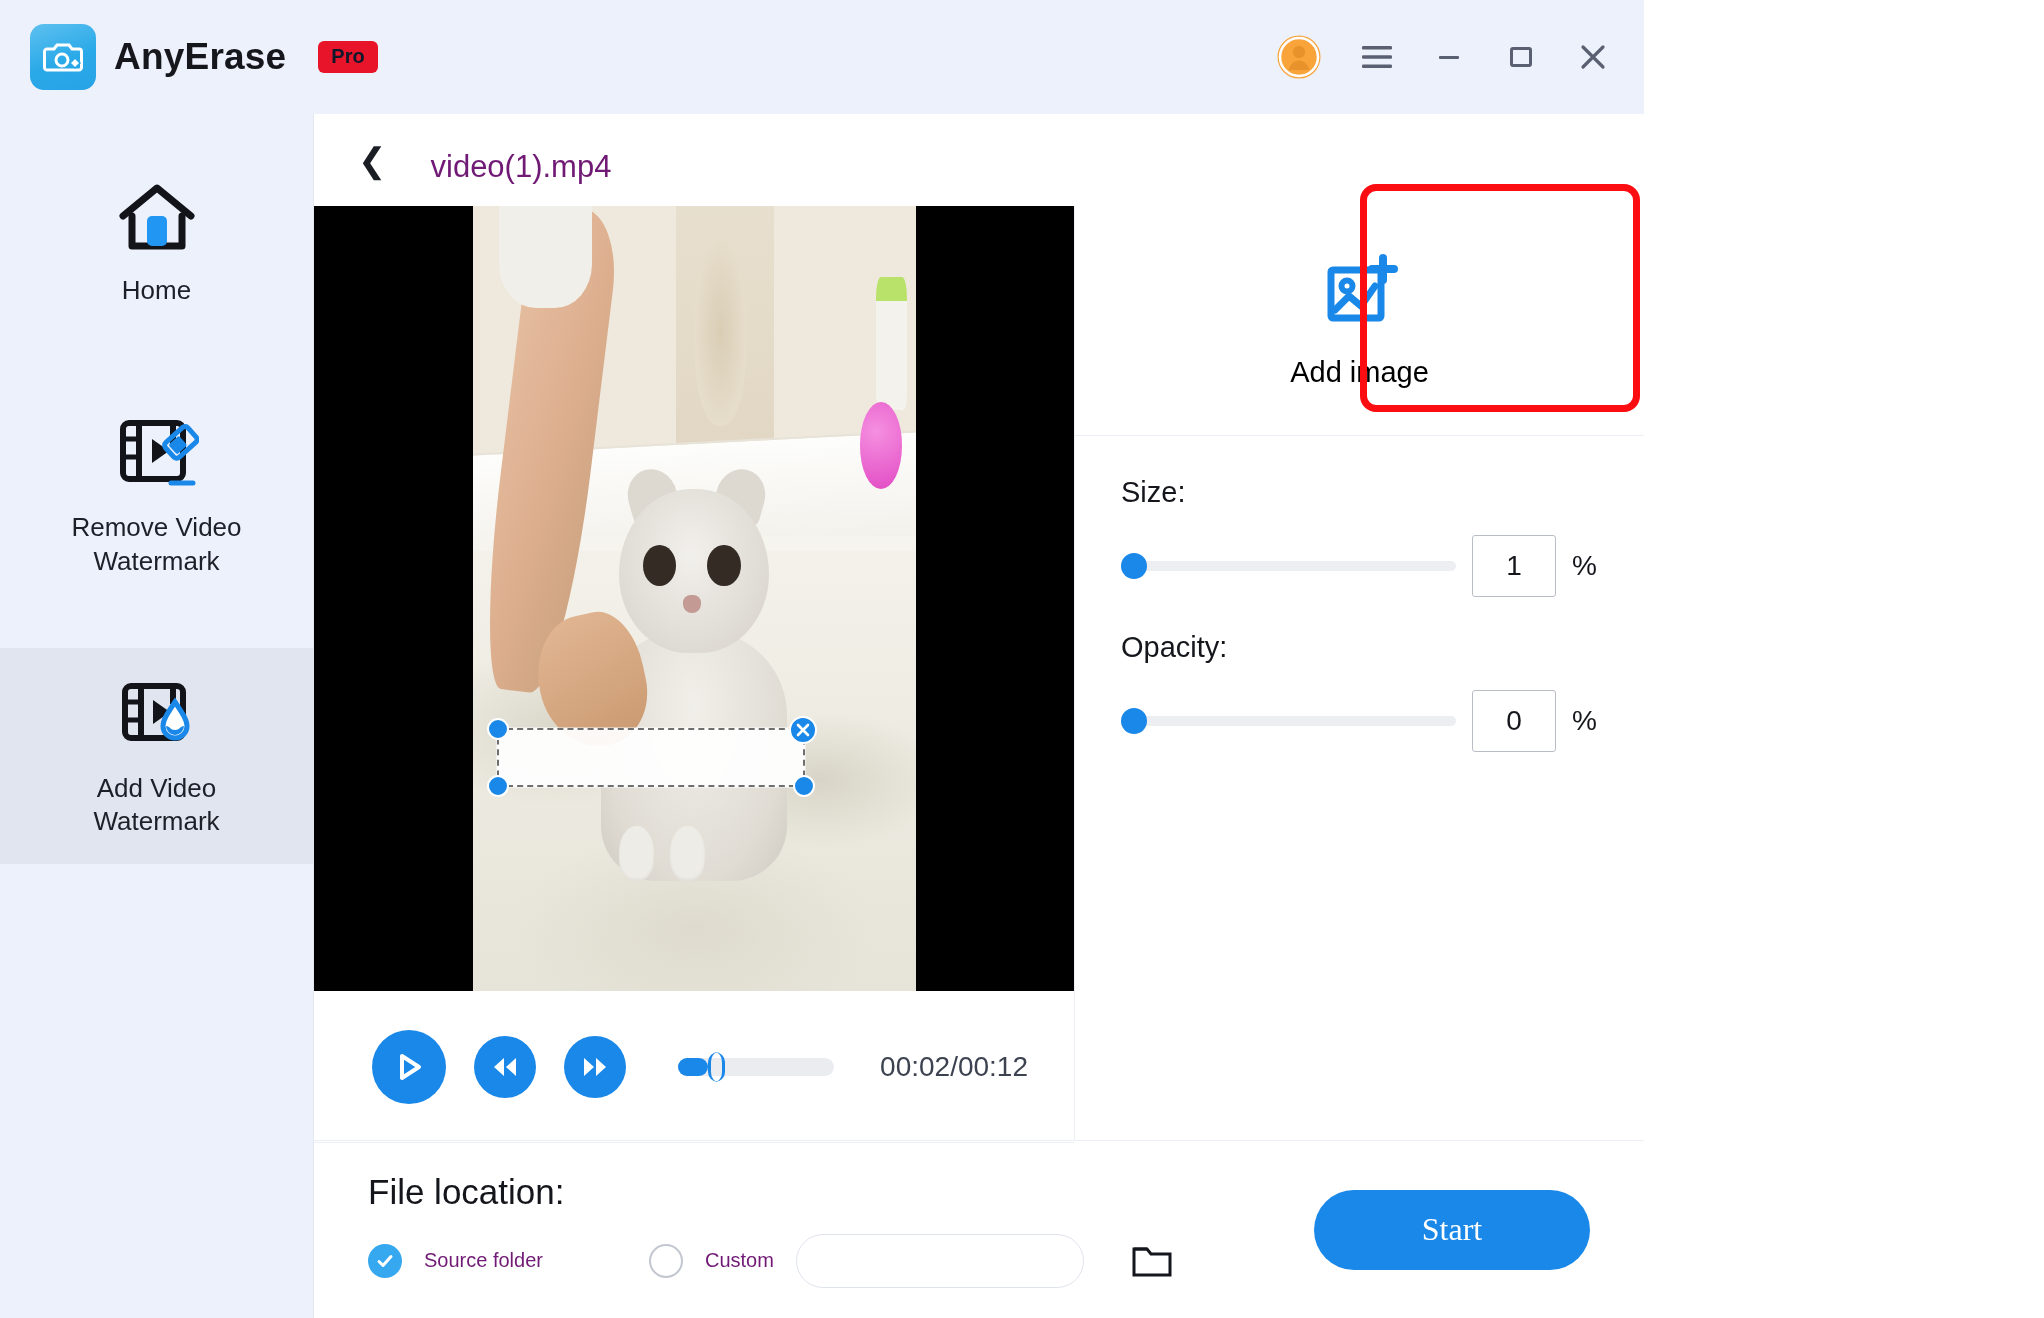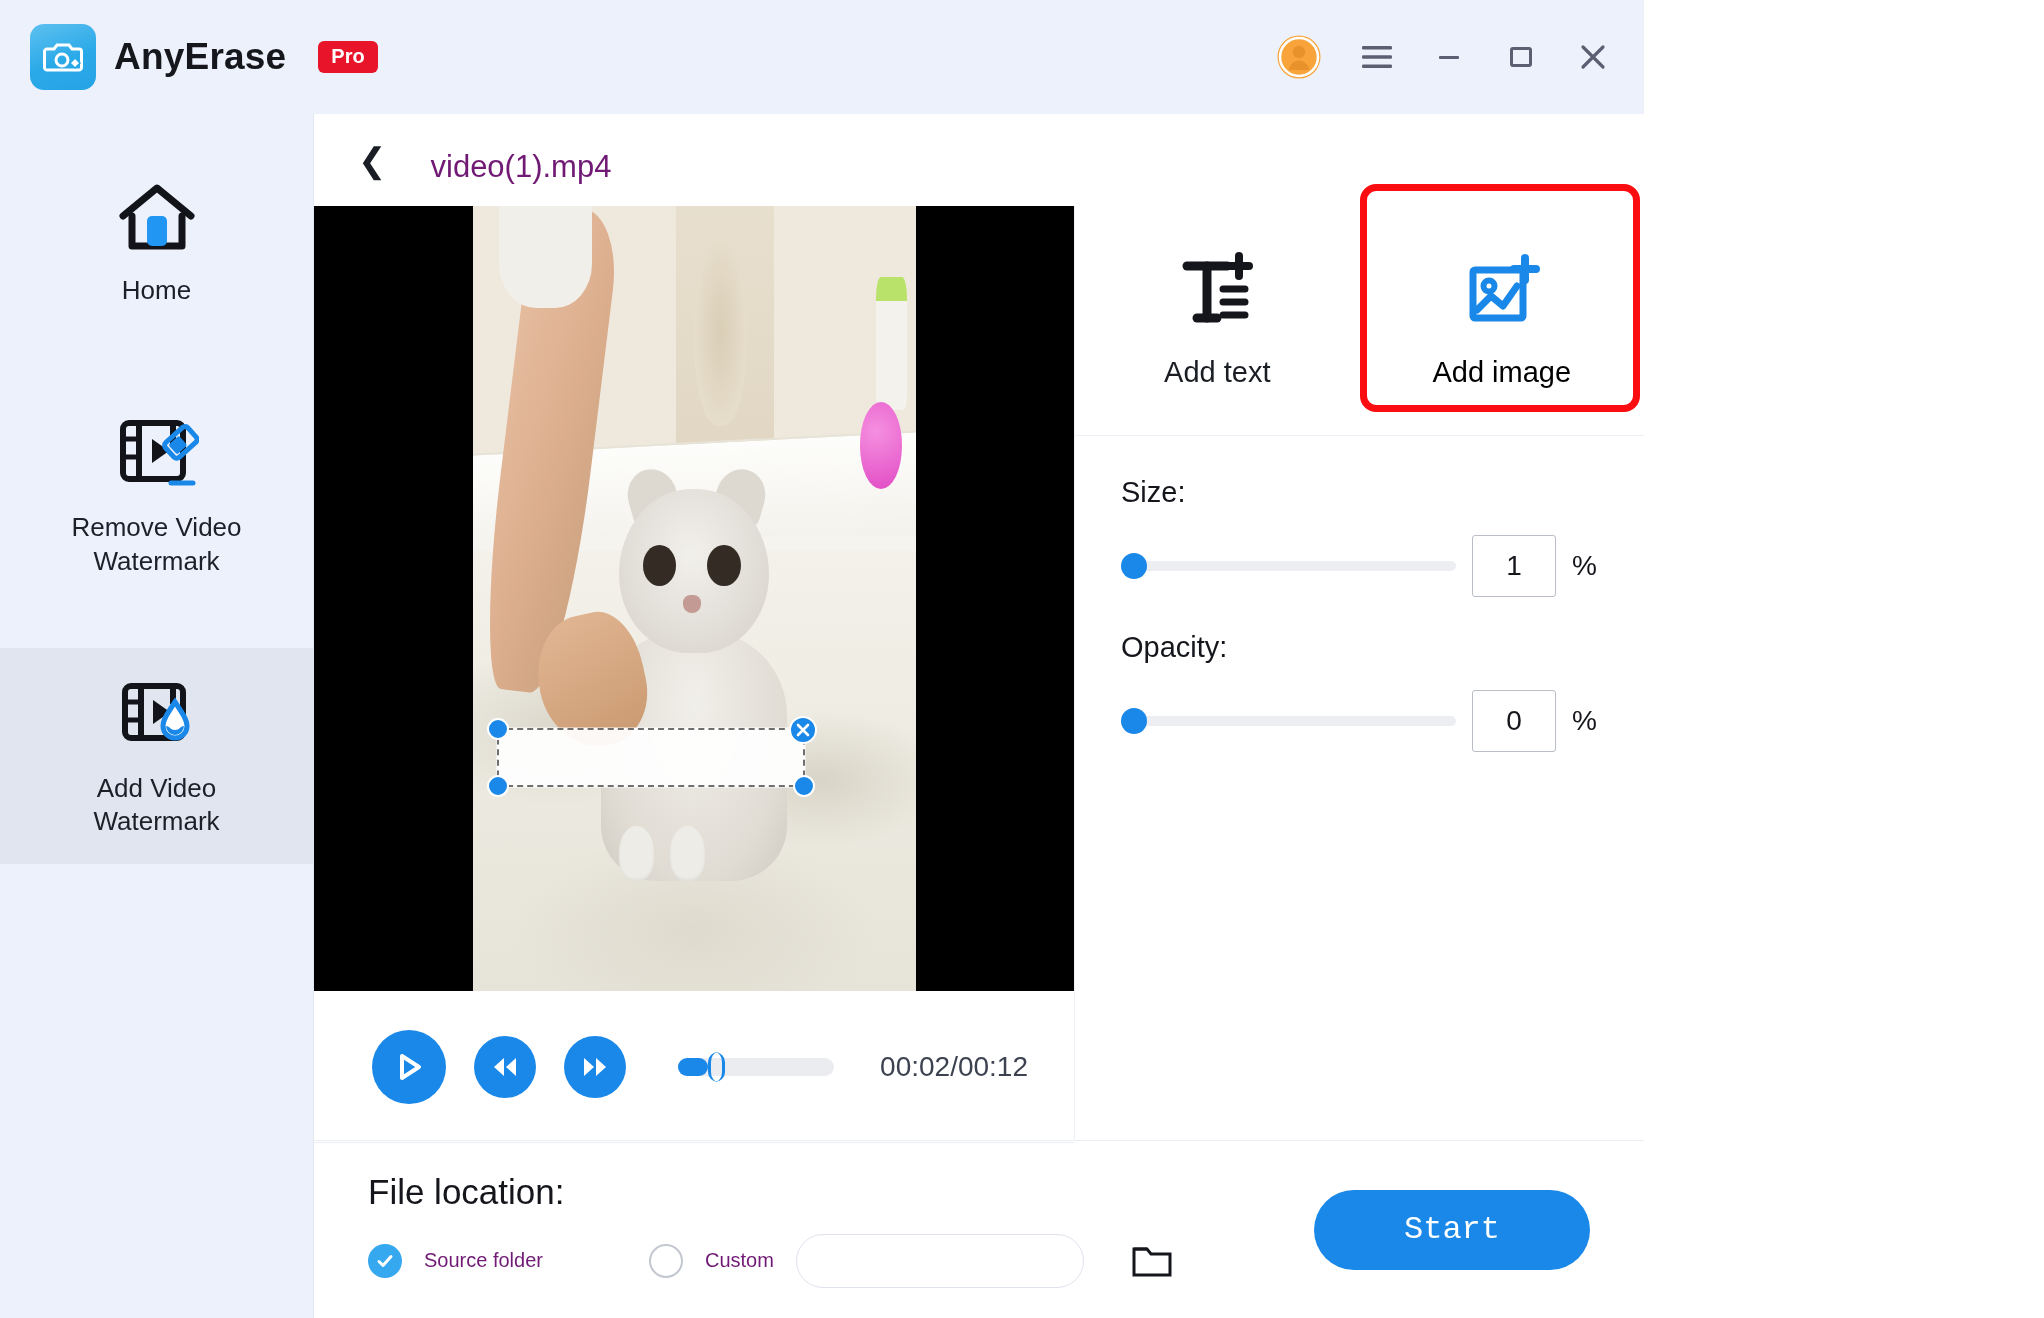--- a/index.html
+++ b/index.html
@@ -28,21 +28,21 @@
   .logo-tile {
     width: 66px; height: 66px; border-radius: 14px;
     background: linear-gradient(160deg,#5ec1f0 0%,#2aa9e8 55%,#26a3e6 100%);
     display: flex; align-items: center; justify-content: center;
     flex: 0 0 66px;
   }
   .brand-name {
     font-size: 37px; font-weight: 700; color: #15171c; letter-spacing: .2px;
   }
   .pro-badge {
-    background: #e8152a; color: #ffffff; font-size: 20px; font-weight: 700;
+    background: #e8152a; color: #0f172a; font-size: 20px; font-weight: 700;
     border-radius: 6px; padding: 4px 13px 5px; margin-left: 14px;
     display: inline-block; line-height: 1.15;
   }
   .win-controls {
     margin-left: auto; display: flex; align-items: center; gap: 38px;
     padding-right: 10px;
   }
   .win-btn {
     width: 34px; height: 34px; display: flex; align-items: center;
     justify-content: center; color: #5a6071;
@@ -323,21 +323,21 @@
     padding: 0 22px; outline: none;
     font-family: "Liberation Sans", sans-serif;
   }
   .folder-ico { margin-left: 24px; cursor: pointer; display:flex; }
   .start-btn {
     margin-left: auto;
     width: 276px; height: 80px; border-radius: 40px;
     background: #1a88e8; color: #fff; font-size: 32px;
     display: flex; align-items: center; justify-content: center;
     cursor: pointer; border: none;
-    font-family: Liberation Mono, monospace;
+    font-family: Liberation Serif, serif;
   }
 </style>
 </head>
 <body>
 
 <div class="app">
 
   <div class="titlebar">
     <div class="brand">
       <div class="logo-tile">
@@ -522,32 +522,20 @@
               </div>
             </div>
 
             <div class="time-label">00:02/00:12</div>
           </div>
         </div>
 
         <div class="tools">
           <div class="tool-tabs">
 
-            <div class="tool-tab">
-              <div>
-                <svg width="76" height="78" viewBox="0 0 76 78">
-                  <path d="M8 14 H48" stroke="#14161c" stroke-width="9" stroke-linecap="round"></path>
-                  <path d="M28 14 V66" stroke="#14161c" stroke-width="9" stroke-linecap="round"></path>
-                  <path d="M18 66 H38" stroke="#14161c" stroke-width="9" stroke-linecap="round"></path>
-                  <path d="M44 37 H66 M44 50 H66 M44 63 H66" stroke="#14161c" stroke-width="7" stroke-linecap="round"></path>
-                  <path d="M60 4 V24 M50 14 H70" stroke="#14161c" stroke-width="8" stroke-linecap="round"></path>
-                </svg>
-              </div>
-              <div class="tool-tab-label">Add text</div>
-            </div>
 
             <div class="tool-tab active">
               <div>
                 <svg width="78" height="78" viewBox="0 0 78 78">
                   <rect x="10" y="18" width="50" height="48" rx="2" fill="none" stroke="#1a88e8" stroke-width="7"></rect>
                   <circle cx="26" cy="34" r="5.5" fill="none" stroke="#1a88e8" stroke-width="6"></circle>
                   <path d="M14 58 L28 44 L40 54 L54 34" fill="none" stroke="#1a88e8" stroke-width="7" stroke-linecap="round" stroke-linejoin="round"></path>
                   <path d="M62 6 V28 M51 17 H73" stroke="#1a88e8" stroke-width="8" stroke-linecap="round"></path>
                 </svg>
               </div>

